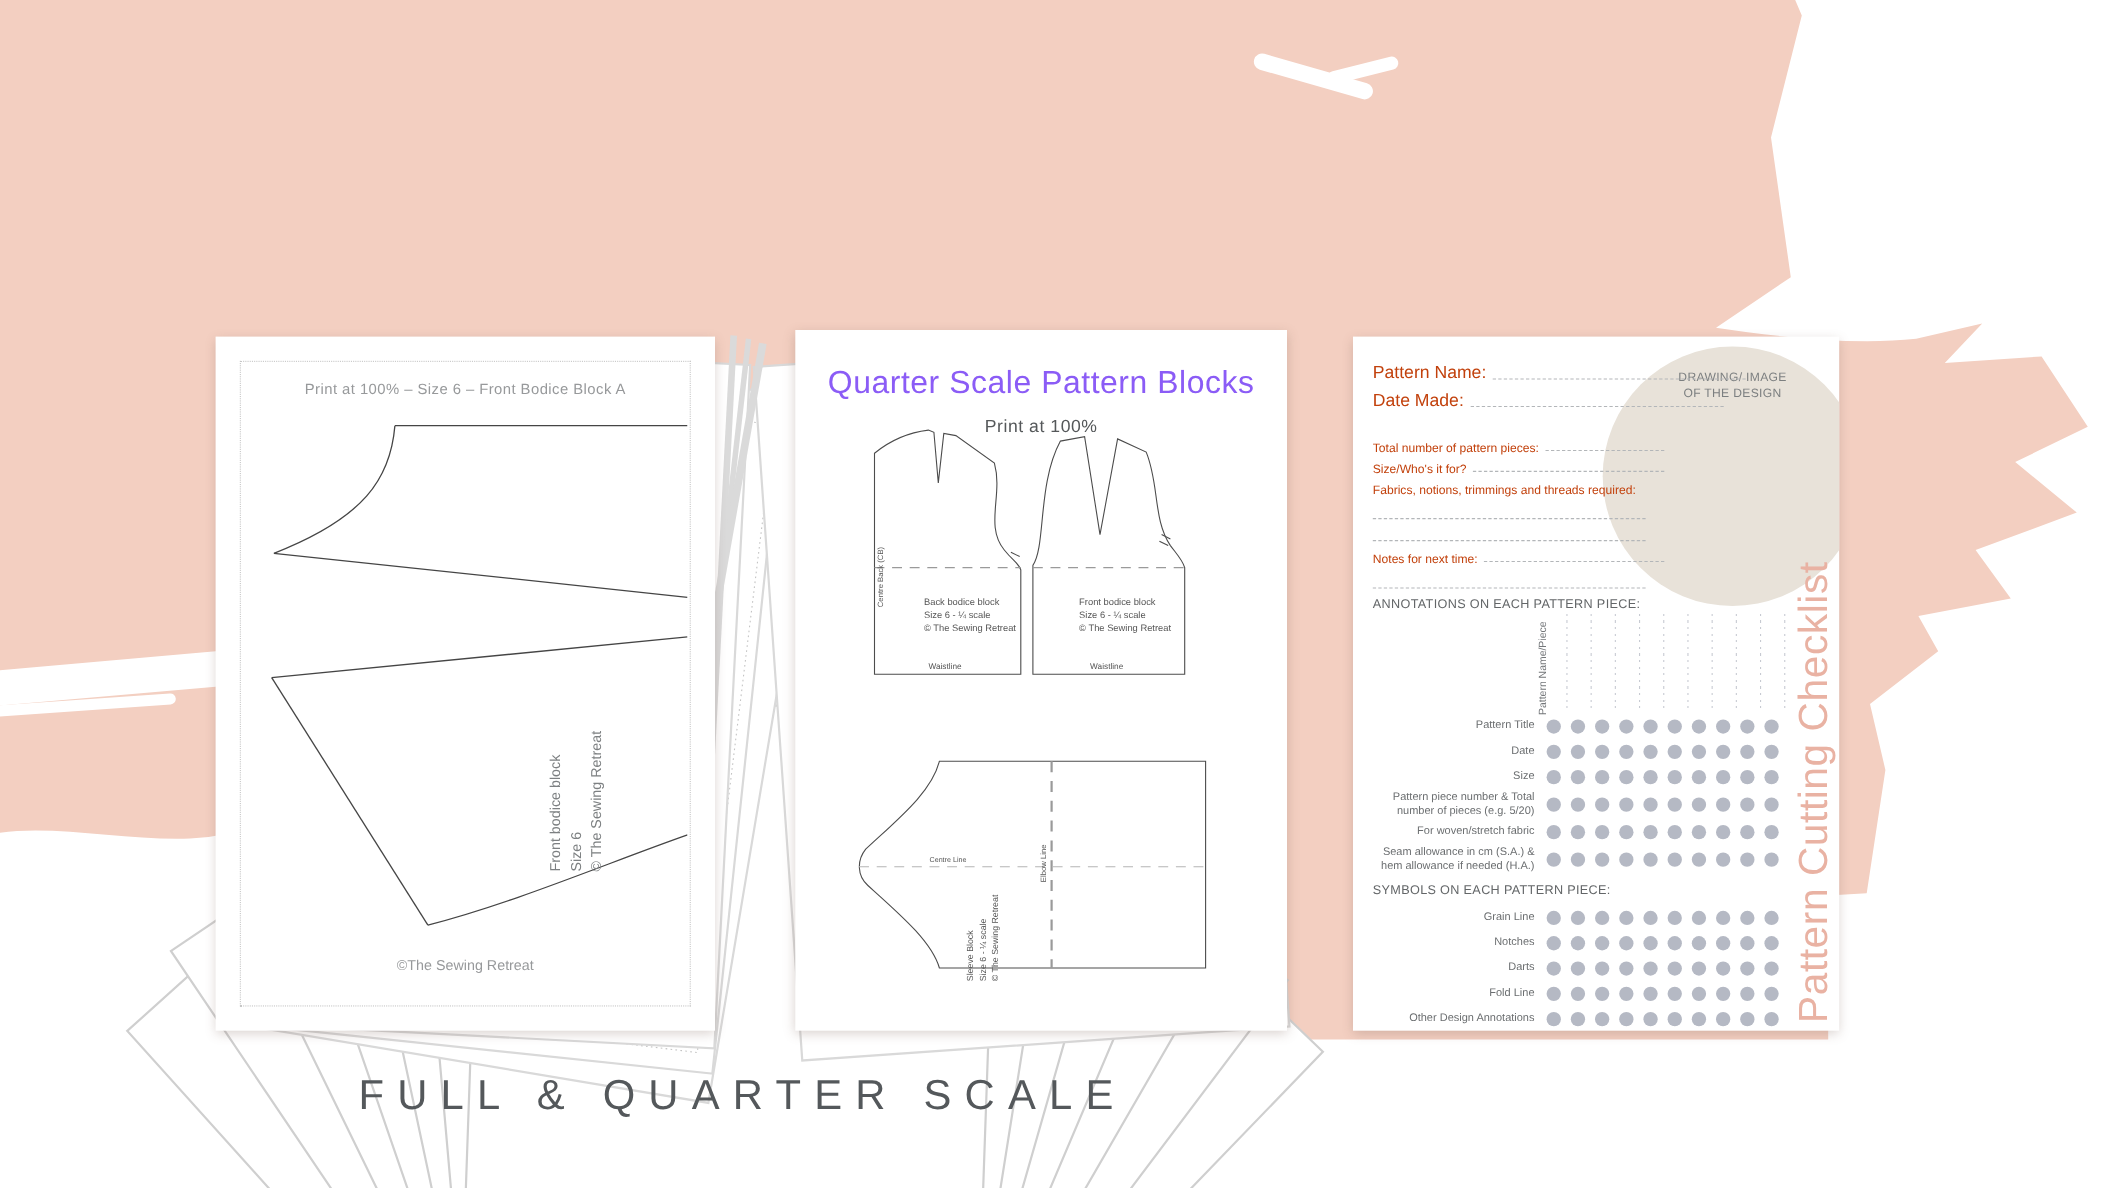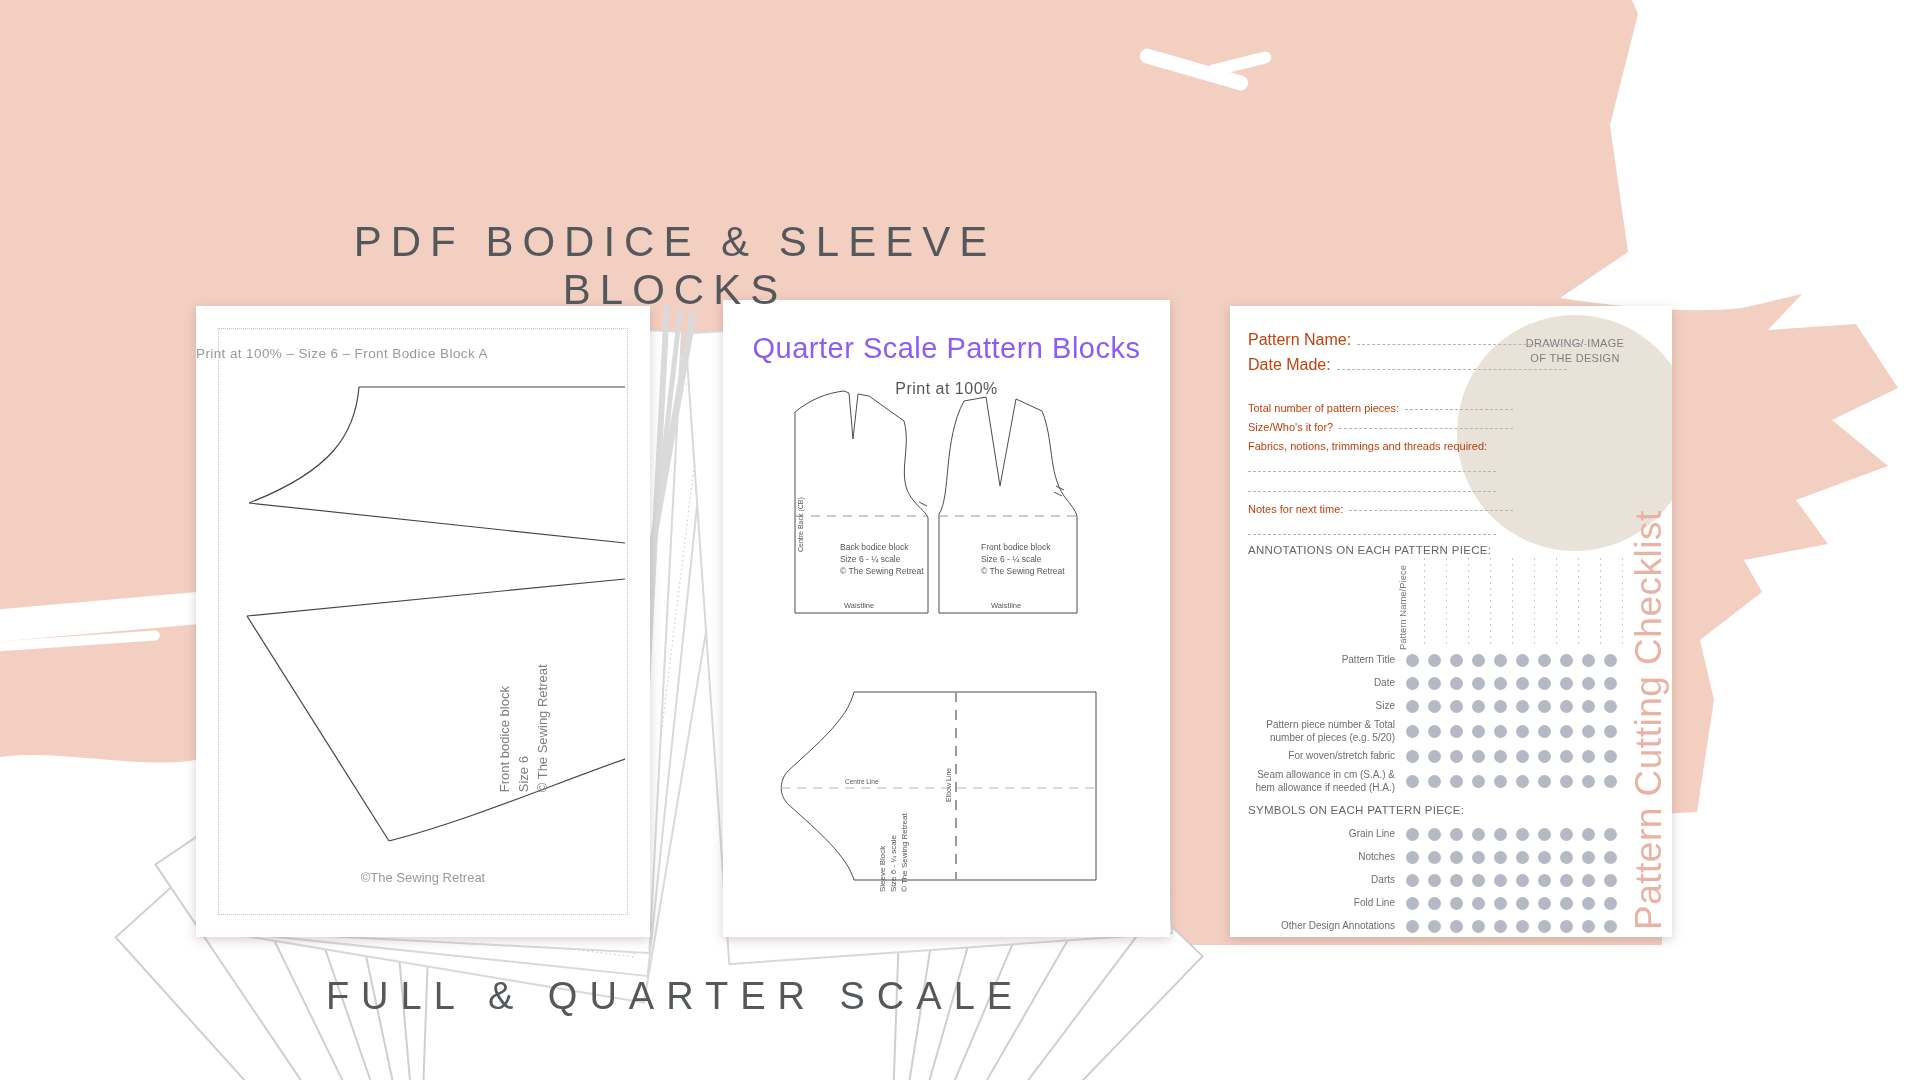--- a/index.html
+++ b/index.html
@@ -17,21 +17,21 @@
   .slash-top2{left:1206px;top:58px;width:66px;height:12px;transform:rotate(-14deg);}
 
   
   .doc{position:absolute;background:#ffffff;box-shadow:0 3px 10px rgba(120,90,80,.28);}
   .doc-full{left:196px;top:306px;width:454px;height:631px;}
   .doc-quarter{left:723px;top:300px;width:447px;height:637px;}
   .doc-checklist{left:1230px;top:306px;width:442px;height:631px;overflow:hidden;}
 
   
   .dotted-frame{position:absolute;inset:22px;border:1px dotted #c6c6c6;}
-  .fs-header{position:absolute;left:0;right:0;top:40px;text-align:left;
+  .fs-header{position:absolute;left:0;right:0;top:40px;text-align:center;
              font-size:13.5px;color:#97999b;letter-spacing:.4px;}
   .fs-footer{position:absolute;left:0;right:0;bottom:52px;text-align:center;
              font-size:13px;color:#97999b;}
   .fs-vlabel{position:absolute;left:248px;top:378px;width:160px;
              transform:rotate(-90deg);font-size:13px;line-height:1.45;color:#7d8082;}
   .pattern-svg{position:absolute;pointer-events:none;}
 
   
   .qs-title{position:absolute;left:0;right:0;top:32px;text-align:center;
             font-size:29px;font-weight:300;color:#8b5cf6;letter-spacing:.5px;}
@@ -456,17 +456,16 @@
             </div>
           </div>
         </div>
 
       <div class="cl-footer">© The Sewing Retreat</div>
     </div>
 
     <div class="cl-side-title">Pattern Cutting Checklist</div>
   </div>
 
-  <div class="heading heading-left">PDF BODICE &amp; SLEEVE BLOCKS</div>
   <div class="heading heading-bottom">FULL &amp; QUARTER SCALE</div>
 
 
 </div>
 
 </body></html>

